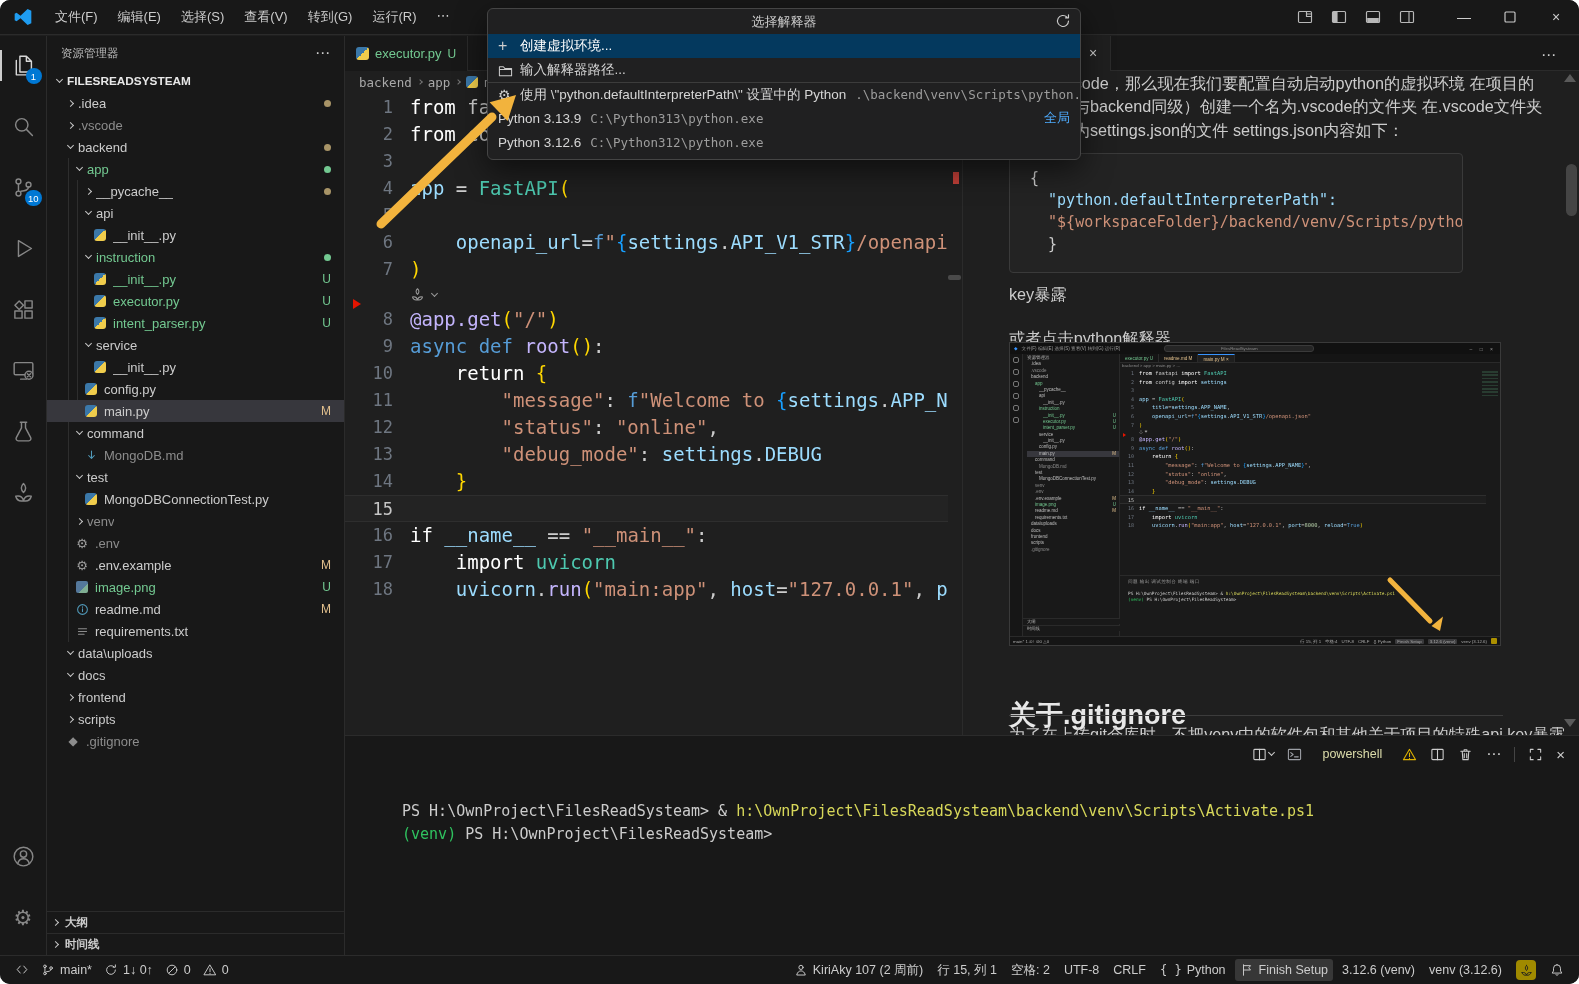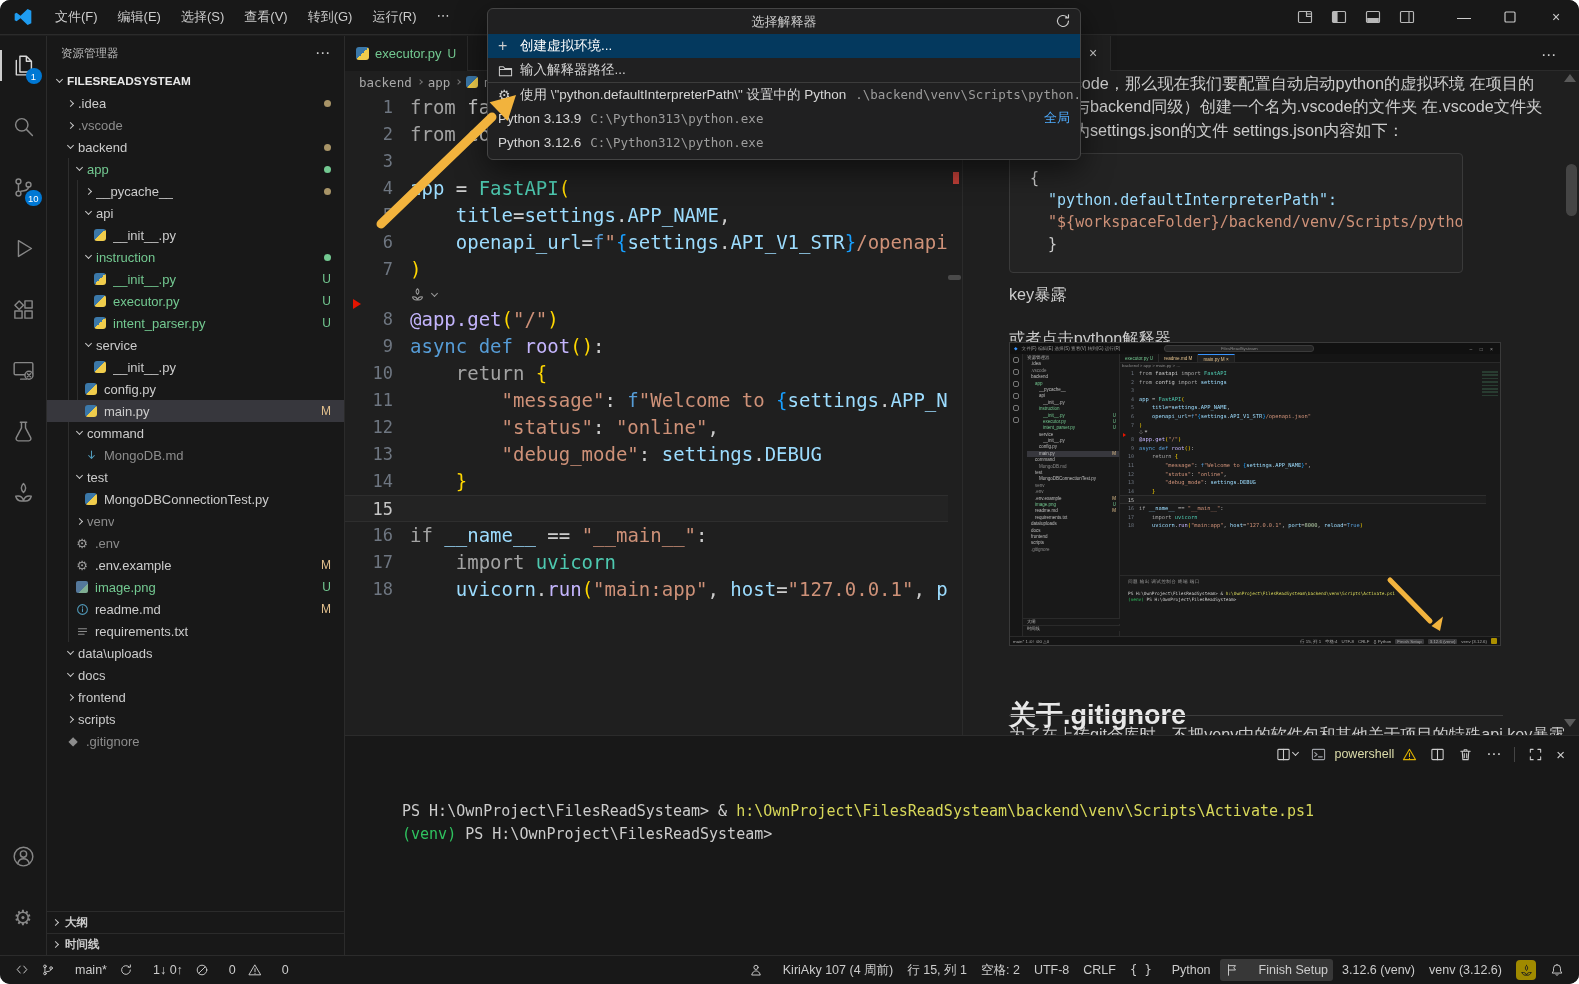--- a/index.html
+++ b/index.html
@@ -61,21 +61,21 @@
   .code-row .gut{width:48px;text-align:right;color:#6e7681;flex:none;font-size:17px;}
   .code-row .ctx{margin-left:17px;overflow:hidden;white-space:pre;}
   .code-row.cur{border-top:1px solid #2e2e2e;border-bottom:1px solid #2e2e2e;background:rgba(255,255,255,0.02);}
   .code-row.cur .gut{color:#c6c6c6;}
   .code-widget{display:flex;height:23px;align-items:center;}
   .code-widget .gut{width:48px;flex:none;position:relative;}
   .redflag{position:absolute;left:8px;top:4px;width:0;height:0;border-left:8px solid #e51400;border-top:5px solid transparent;border-bottom:5px solid transparent;}
   .wbody{margin-left:17px;display:flex;align-items:center;gap:7px;color:#9a9a9a;}
   .wbody svg{width:15px;height:15px;stroke:#9a9a9a;fill:none;stroke-width:1.1;}
   .wchev{border-color:#9a9a9a;}
-  .tk-k1{color:#a3a3a3}.tk-k2{color:#569CD6}.tk-cls{color:#4EC9B0}.tk-fn{color:#c4b5fd}
+  .tk-k1{color:#ffffff}.tk-k2{color:#569CD6}.tk-cls{color:#4EC9B0}.tk-fn{color:#c4b5fd}
   .tk-v{color:#9CDCFE}.tk-s{color:#CE9178}.tk-n{color:#B5CEA8}.tk-t{color:#cccccc}
   .tk-bb{color:#179FFF}.tk-g{color:#FFD700}
   .ovr-red{position:absolute;right:3px;top:136px;width:6px;height:12px;background:#c24038;}
   .sash{position:absolute;right:1px;top:239px;width:13px;height:5px;border-radius:2px;background:#4a4a4a;}
   .group-border{position:absolute;left:617px;top:0;bottom:0;width:1px;background:#2b2b2b;}
   
   .group2{position:absolute;left:618px;top:0;right:0;height:100%;background:#1f1f1f;overflow:hidden;}
   .g2-tab{position:absolute;left:0;top:0;width:148px;height:35px;background:#1f1f1f;border-right:1px solid #2b2b2b;display:flex;align-items:center;}
   .g2-tabbar{position:absolute;left:0;top:0;right:0;height:35px;background:#181818;border-bottom:1px solid #2b2b2b;}
   .g2-close{position:absolute;left:126px;top:9px;font-size:14px;color:#cccccc;}
@@ -125,29 +125,29 @@
   .m-status .msr{margin-left:auto;display:flex;gap:4px;align-items:center;}
   .m-status .boxed{background:#39393b;padding:0 2px;border-radius:1px;}
   .m-status .ysq{width:6px;height:6px;background:#ac9000;border-radius:1px;}
   
   .panel{position:absolute;left:345px;right:0;top:735px;bottom:29px;background:#181818;border-top:1px solid #2b2b2b;}
   .panel-tabs{position:absolute;left:20px;top:0;height:36px;display:flex;gap:24px;align-items:center;font-size:13px;color:#9d9d9d;}
   .ptab{height:36px;display:flex;align-items:center;}
   .ptab.active{color:#e7e7e7;border-bottom:1px solid #4d9fd6;}
   .panel-ctrl{position:absolute;right:14px;top:0;height:36px;display:flex;align-items:center;gap:13px;color:#cccccc;}
   .panel-ctrl .icon-svg{width:15px;height:15px;}
-  .psh{display:flex;align-items:center;gap:8px;color:#dcdcaa;font-size:12.5px;}
+  .psh{display:flex;align-items:center;gap:20px;color:#dcdcaa;font-size:12.5px;}
   .psh .warn{color:#ddb100;}
   .pdiv{width:1px;height:15px;background:#444;}
   .term{position:absolute;left:57px;top:64px;right:20px;font-size:15px;line-height:23px;}
   .term-line{position:relative;white-space:nowrap;overflow:hidden;}
   .tml-t{color:#cccccc}.tml-y{color:#d8d85a}.tml-g{color:#2fc25f}
   
   .statusbar{position:absolute;left:0;right:0;bottom:0;height:29px;background:#181818;border-top:1px solid #2b2b2b;display:flex;align-items:center;font-size:12.5px;color:#cccccc;padding:0 10px;}
-  .sb-item{display:flex;align-items:center;gap:20px;padding:0 5px;white-space:nowrap;justify-content:flex-end;}
+  .sb-item{display:flex;align-items:center;gap:5px;padding:0 5px;white-space:nowrap;justify-content:flex-end;}
   .sb-item svg{width:14px;height:14px;fill:none;stroke:currentColor;stroke-width:1.1;stroke-linecap:round;stroke-linejoin:round;}
   .sb-item.boxed{background:#373737;border-radius:3px;height:22px;}
   .sb-right{margin-left:auto;display:flex;align-items:center;gap:4px;}
   .ysquare{width:20px;height:20px;background:#a08a00;border-radius:4px;display:flex;align-items:center;justify-content:center;color:#1f1f1f;}
   .ysquare svg{width:13px;height:13px;stroke:#1f1f1f;}
   
   .quickpick{position:absolute;left:487px;top:8px;width:594px;background:#202021;border:1px solid #454545;border-radius:6px;box-shadow:0 10px 30px rgba(0,0,0,0.55);z-index:90;padding-bottom:5px;}
   .qp-title{height:25px;display:flex;align-items:center;justify-content:center;font-size:13px;color:#cccccc;position:relative;}
   .qp-refresh{position:absolute;right:9px;top:4px;color:#cccccc;}
   .qp-input{margin:2px 7px 6px 7px;height:28px;background:#2f2f2f;border:1px solid #0078d4;display:flex;align-items:center;padding:0 7px;font-size:13.5px;color:#c3c3c3;}
@@ -589,21 +589,21 @@
           <span>app</span>
           <span class="chev chev-c"></span>
           <span class="ic-py" style="width: 12px; height: 12px;"></span>
           <span>main.py</span>
         </div>
       <div class="code mono" id="code-full">
           <div class="code-row"><span class="gut">1</span><span class="ctx"><span class="tk-k1">from</span><span class="tk-t"> fastapi </span><span class="tk-k1">import</span><span class="tk-t"> </span><span class="tk-cls">FastAPI</span></span></div>
           <div class="code-row"><span class="gut">2</span><span class="ctx"><span class="tk-k1">from</span><span class="tk-t"> config </span><span class="tk-k1">import</span><span class="tk-t"> </span><span class="tk-v">settings</span></span></div>
           <div class="code-row"><span class="gut">3</span><span class="ctx"></span></div>
           <div class="code-row"><span class="gut">4</span><span class="ctx"><span class="tk-v">app</span><span class="tk-t"> = </span><span class="tk-cls">FastAPI</span><span class="tk-g">(</span></span></div>
-          <div class="code-row"><span class="gut">5</span><span class="ctx"><span class="tk-t">    </span><span class="tk-v">title</span><span class="tk-t">=</span><span class="tk-v">settings</span><span class="tk-t">.</span><span class="tk-v">APP_NAME</span><span class="tk-t">,</span></span></div>
+          <div class="code-row"><span class="gut">5</span></div>
           <div class="code-row"><span class="gut">6</span><span class="ctx"><span class="tk-t">    </span><span class="tk-v">openapi_url</span><span class="tk-t">=</span><span class="tk-k2">f</span><span class="tk-s">"</span><span class="tk-bb">{</span><span class="tk-v">settings</span><span class="tk-t">.</span><span class="tk-v">API_V1_STR</span><span class="tk-bb">}</span><span class="tk-s">/openapi.json"</span></span></div>
           <div class="code-row"><span class="gut">7</span><span class="ctx"><span class="tk-g">)</span></span></div>
           <div class="code-widget">
             <span class="gut">
               <span class="redflag"></span>
             </span>
             <span class="wbody">
               <svg class="icon-svg" viewBox="0 0 16 16">
                 <path d="M8 1.8c2 2 2 4.2 0 6.2-2-2-2-4.2 0-6.2zM2.6 10.6c2.8-.6 4.7.4 5.4 3.1-2.8.6-4.7-.4-5.4-3.1zM13.4 10.6c-2.8-.6-4.7.4-5.4 3.1 2.8.6 4.7-.4 5.4-3.1z"></path>
               </svg>
@@ -925,21 +925,21 @@
         </span>
       </div>
     <div class="sb-right" id="sb-right">
         <span class="sb-item">
           <span style="display: flex;">
             <svg viewBox="0 0 16 16">
               <circle cx="8" cy="5" r="2.4"></circle>
               <path d="M3.2 13.3c.8-2.9 2.7-4.3 4.8-4.3s4 1.4 4.8 4.3z"></path>
             </svg>
           </span>
-          <span>KiriAky 107 (4 周前)</span>
+          <span>KiriAky 107 (2 周前)</span>
         </span>
         <span class="sb-item">
           <span>行 15, 列 1</span>
         </span>
         <span class="sb-item">
           <span>空格: 2</span>
         </span>
         <span class="sb-item">
           <span>UTF-8</span>
         </span>

